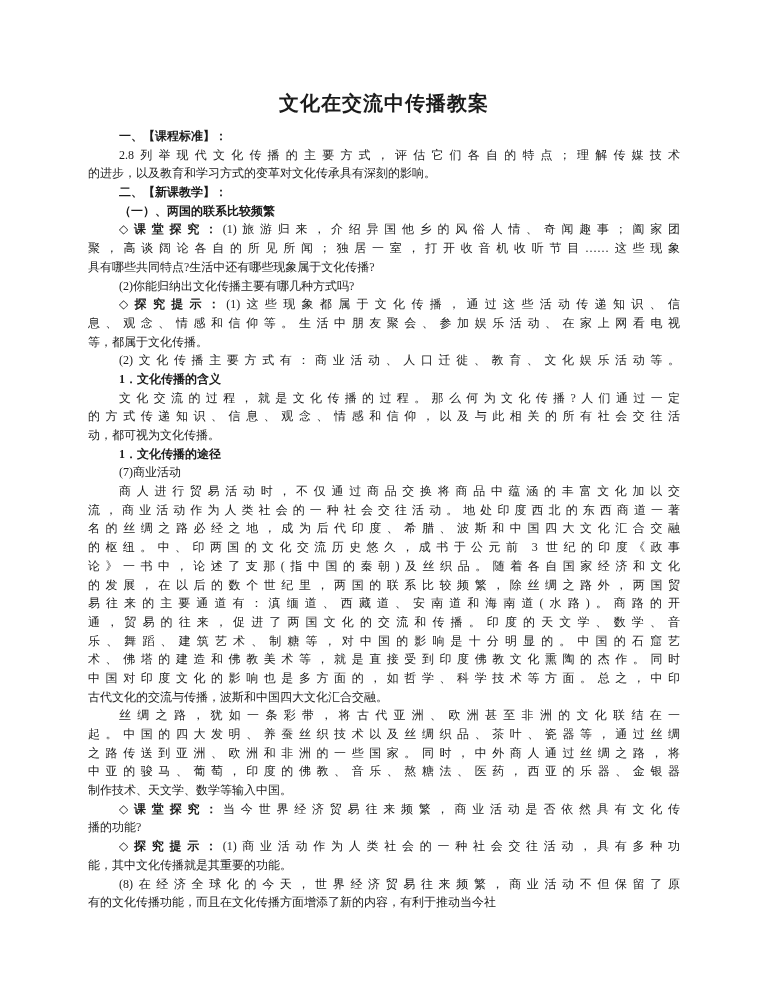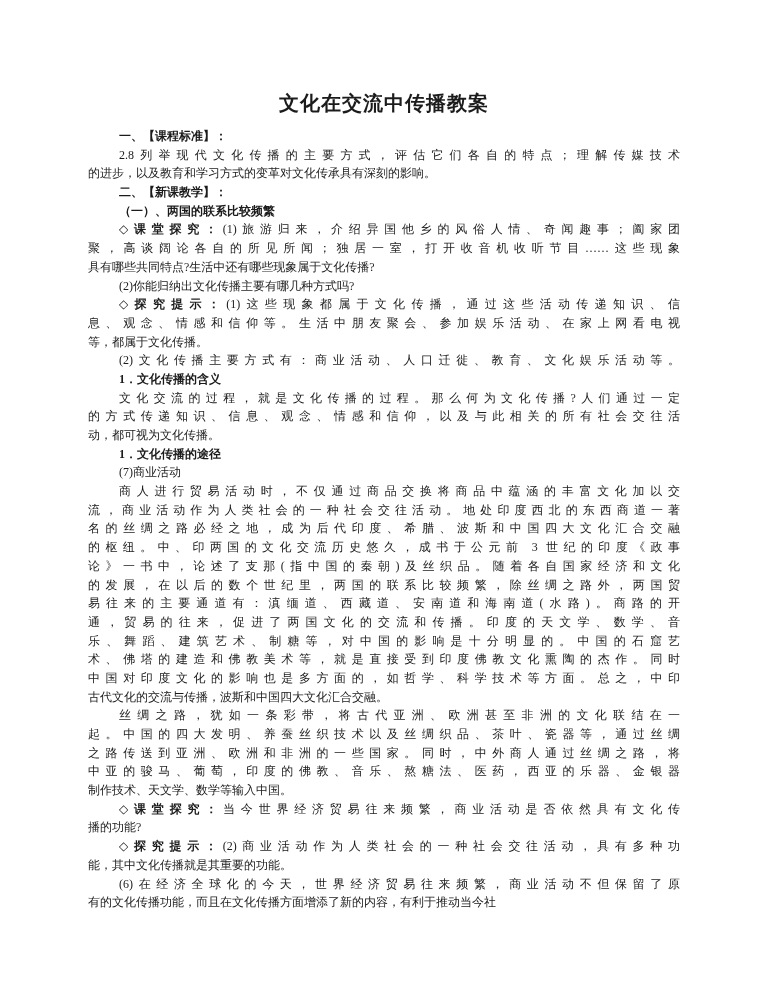--- a/index.html
+++ b/index.html
@@ -75,18 +75,18 @@
     <div class="line j"><span>术、佛塔的建造和佛教美术等，就是直接受到印度佛教文化熏陶的杰作。同时</span></div>
     <div class="line j"><span>中国对印度文化的影响也是多方面的，如哲学、科学技术等方面。总之，中印</span></div>
     <div class="line"><span>古代文化的交流与传播，波斯和中国四大文化汇合交融。</span></div>
     <div class="line in j"><span>丝绸之路，犹如一条彩带，将古代亚洲、欧洲甚至非洲的文化联结在一</span></div>
     <div class="line j"><span>起。中国的四大发明、养蚕丝织技术以及丝绸织品、茶叶、瓷器等，通过丝绸</span></div>
     <div class="line j"><span>之路传送到亚洲、欧洲和非洲的一些国家。同时，中外商人通过丝绸之路，将</span></div>
     <div class="line j"><span>中亚的骏马、葡萄，印度的佛教、音乐、熬糖法、医药，西亚的乐器、金银器</span></div>
     <div class="line"><span>制作技术、天文学、数学等输入中国。</span></div>
     <div class="line in j"><span class="b">◇课堂探究：</span><span>当今世界经济贸易往来频繁，商业活动是否依然具有文化传</span></div>
     <div class="line"><span>播的功能?</span></div>
-    <div class="line in j"><span class="b">◇探究提示：</span><span>(2)商业活动作为人类社会的一种社会交往活动，具有多种功</span></div>
+    <div class="line in j"><span class="b">◇探究提示：</span><span>(1)商业活动作为人类社会的一种社会交往活动，具有多种功</span></div>
     <div class="line"><span>能，其中文化传播就是其重要的功能。</span></div>
-    <div class="line in j"><span>(6)在经济全球化的今天，世界经济贸易往来频繁，商业活动不但保留了原</span></div>
+    <div class="line in j"><span>(8)在经济全球化的今天，世界经济贸易往来频繁，商业活动不但保留了原</span></div>
     <div class="line"><span>有的文化传播功能，而且在文化传播方面增添了新的内容，有利于推动当今社</span></div>
   </div>
 </div>
 
 </body></html>

